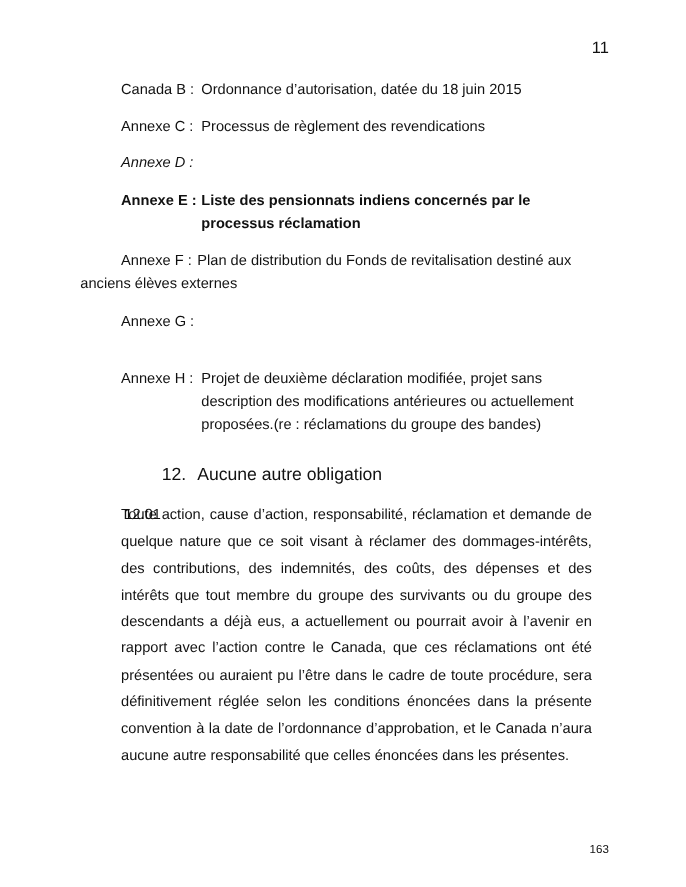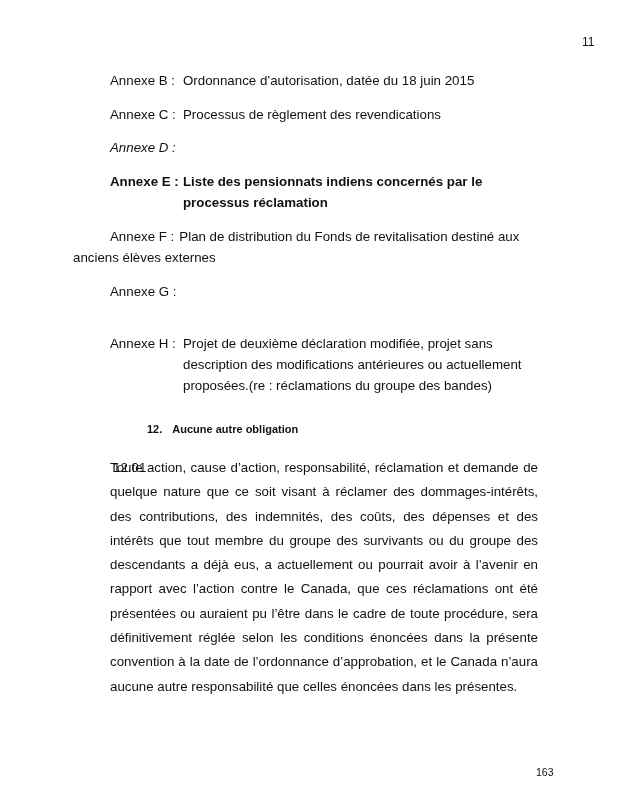--- a/index.html
+++ b/index.html
@@ -13,22 +13,21 @@
       position: relative;
       overflow: hidden;
       font-family: "Liberation Sans", sans-serif;
       color: #111111;
       font-size: 13.3px;
     }
     .page-num-top {
       position: absolute;
       top: 35px;
       left: 538px;
-      font-size: 12px;
-      margin-left: 44px;
+      font-size: 15px;
     }
     .annex {
       position: absolute;
       left: 110px;
       width: 440px;
       line-height: 21px;
     }
     .annex .label {
       position: absolute;
       left: 0;
@@ -46,22 +45,22 @@
       line-height: 21px;
       text-indent: 37px;
     }
     .annex-f .label {
       margin-right: 5px;
     }
     .heading {
       position: absolute;
       top: 423px;
       left: 147px;
-      font-weight: bold;
-      font-size: 11px;
+      font-weight: normal;
+      font-size: 16px;
     }
     .heading .num { margin-right: 10px; }
     .clause {
       position: absolute;
       top: 456px;
       left: 73px;
       width: 465px;
       line-height: 24.3px;
     }
     .clause .num {
@@ -82,21 +81,21 @@
       left: 536px;
       font-size: 10.5px;
     }
   </style>
 </head>
 <body>
 
 <div class="page-num-top">11</div>
 
 <div class="annex" style="top:70px;">
-  <span class="label">Annexe B :</span>
+  <span class="label">Canada B :</span>
   <span class="desc">Ordonnance d’autorisation, datée du 18 juin 2015</span>
 </div>
 
 <div class="annex" style="top:104px;">
   <span class="label">Annexe C :</span>
   <span class="desc">Processus de règlement des revendications</span>
 </div>
 
 <div class="annex" style="top:137px;font-style:italic;">
   <span class="label">Annexe D :</span>

